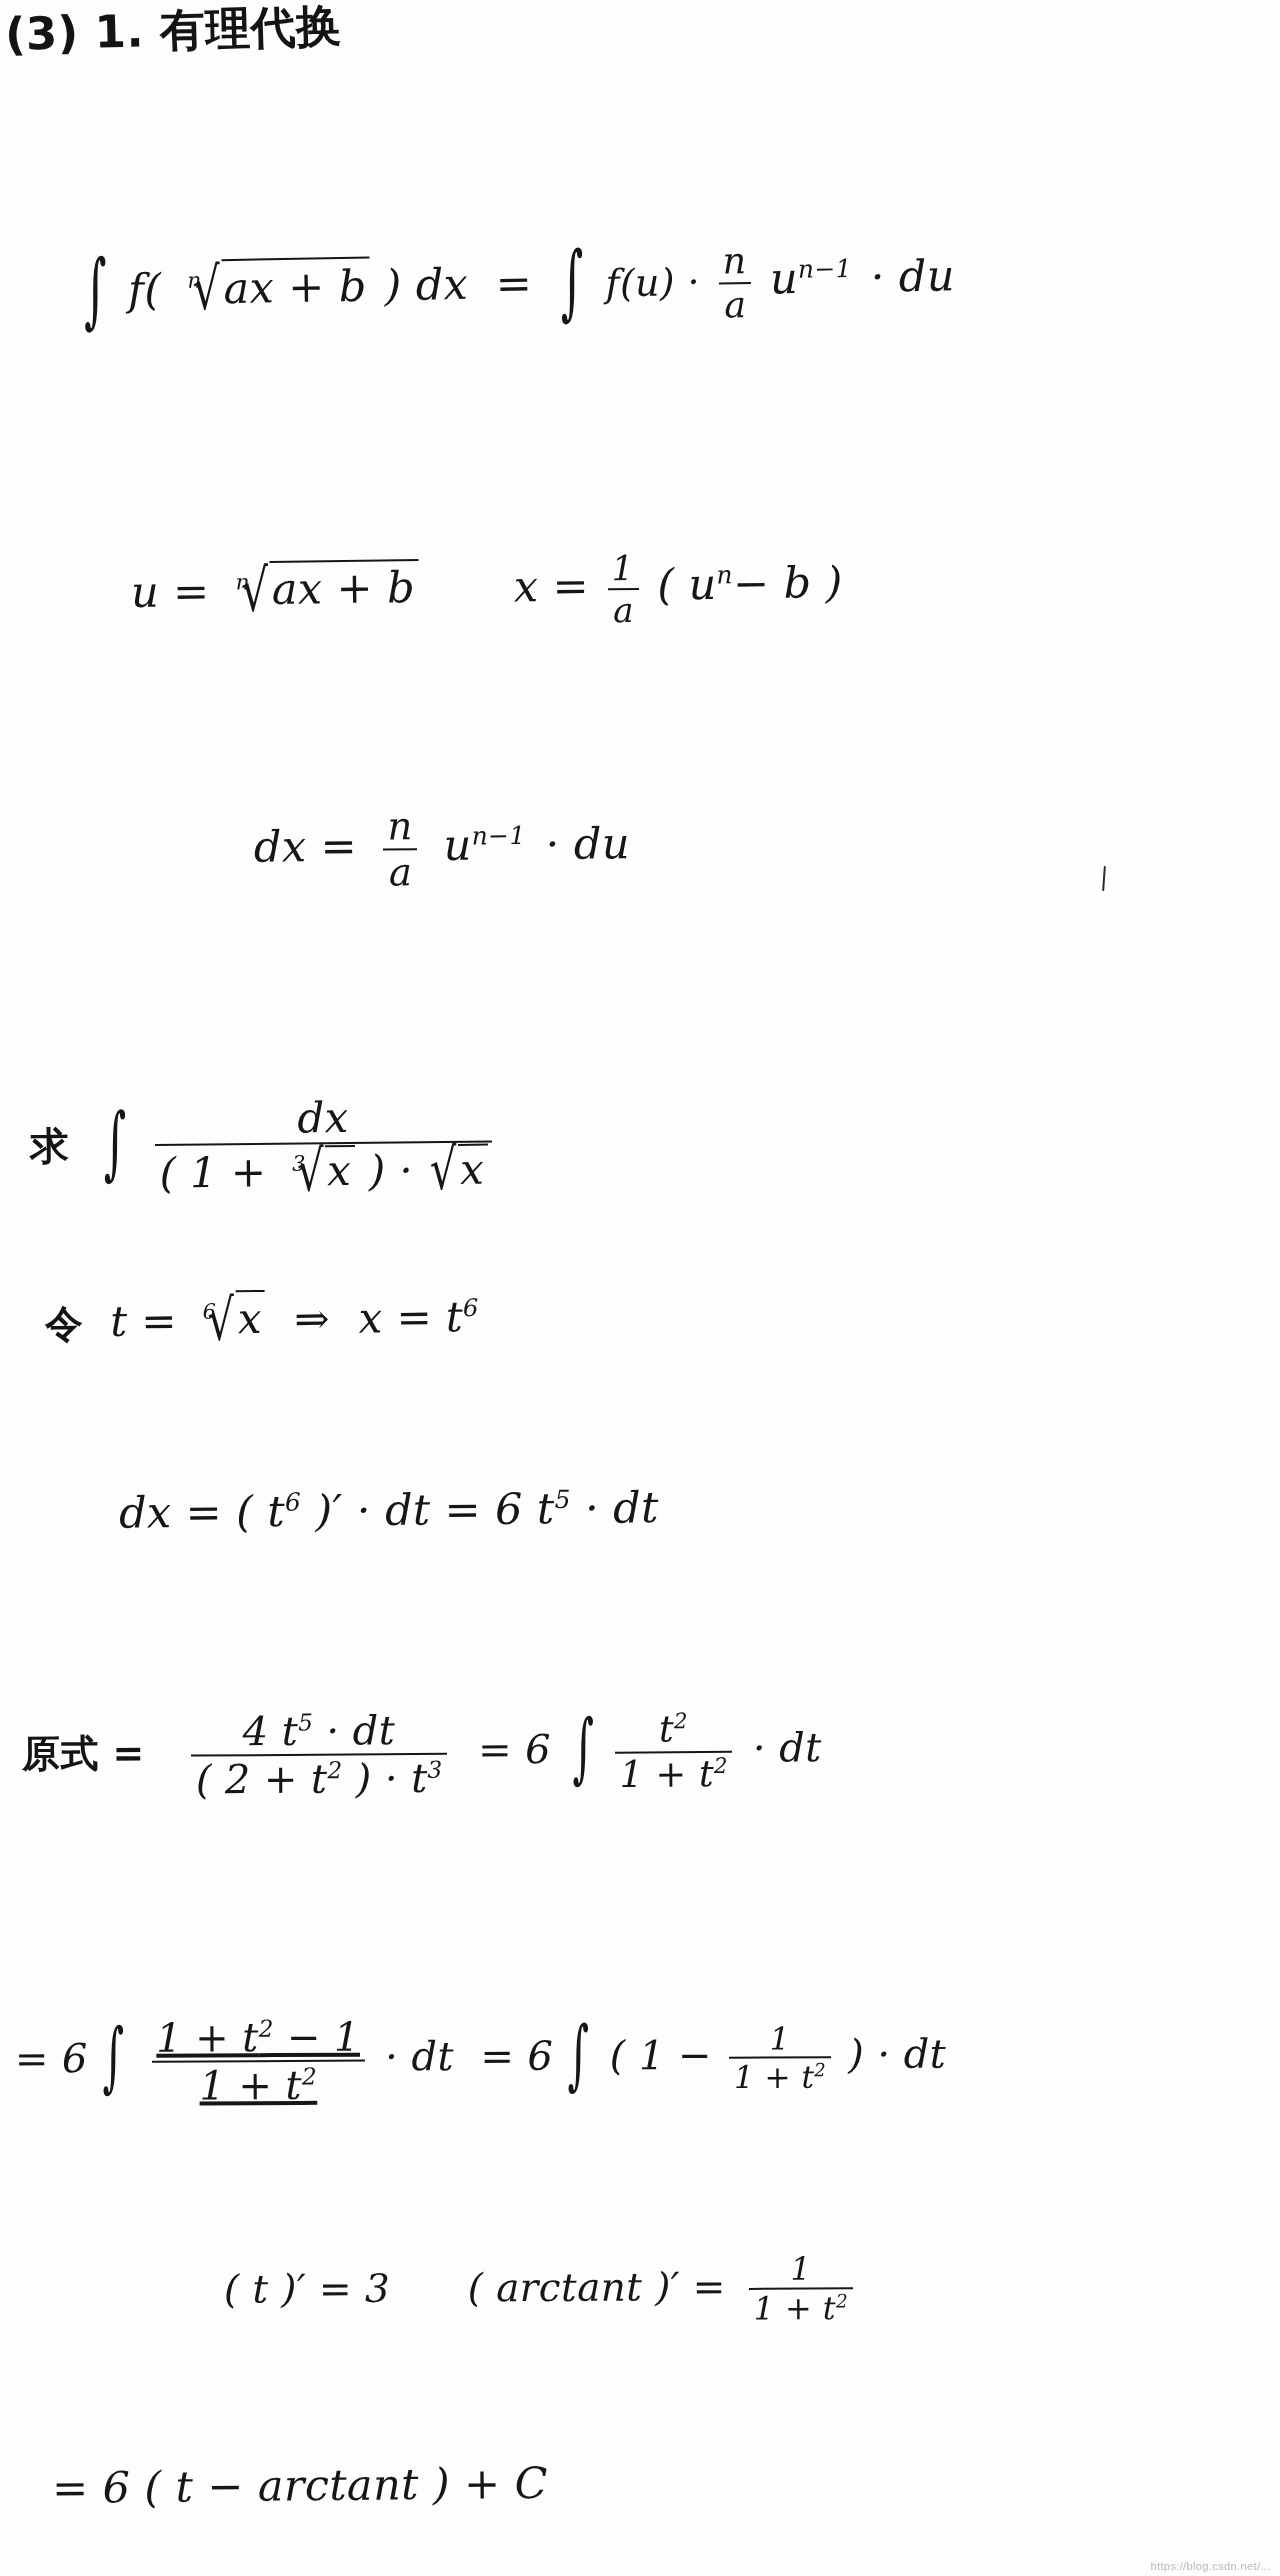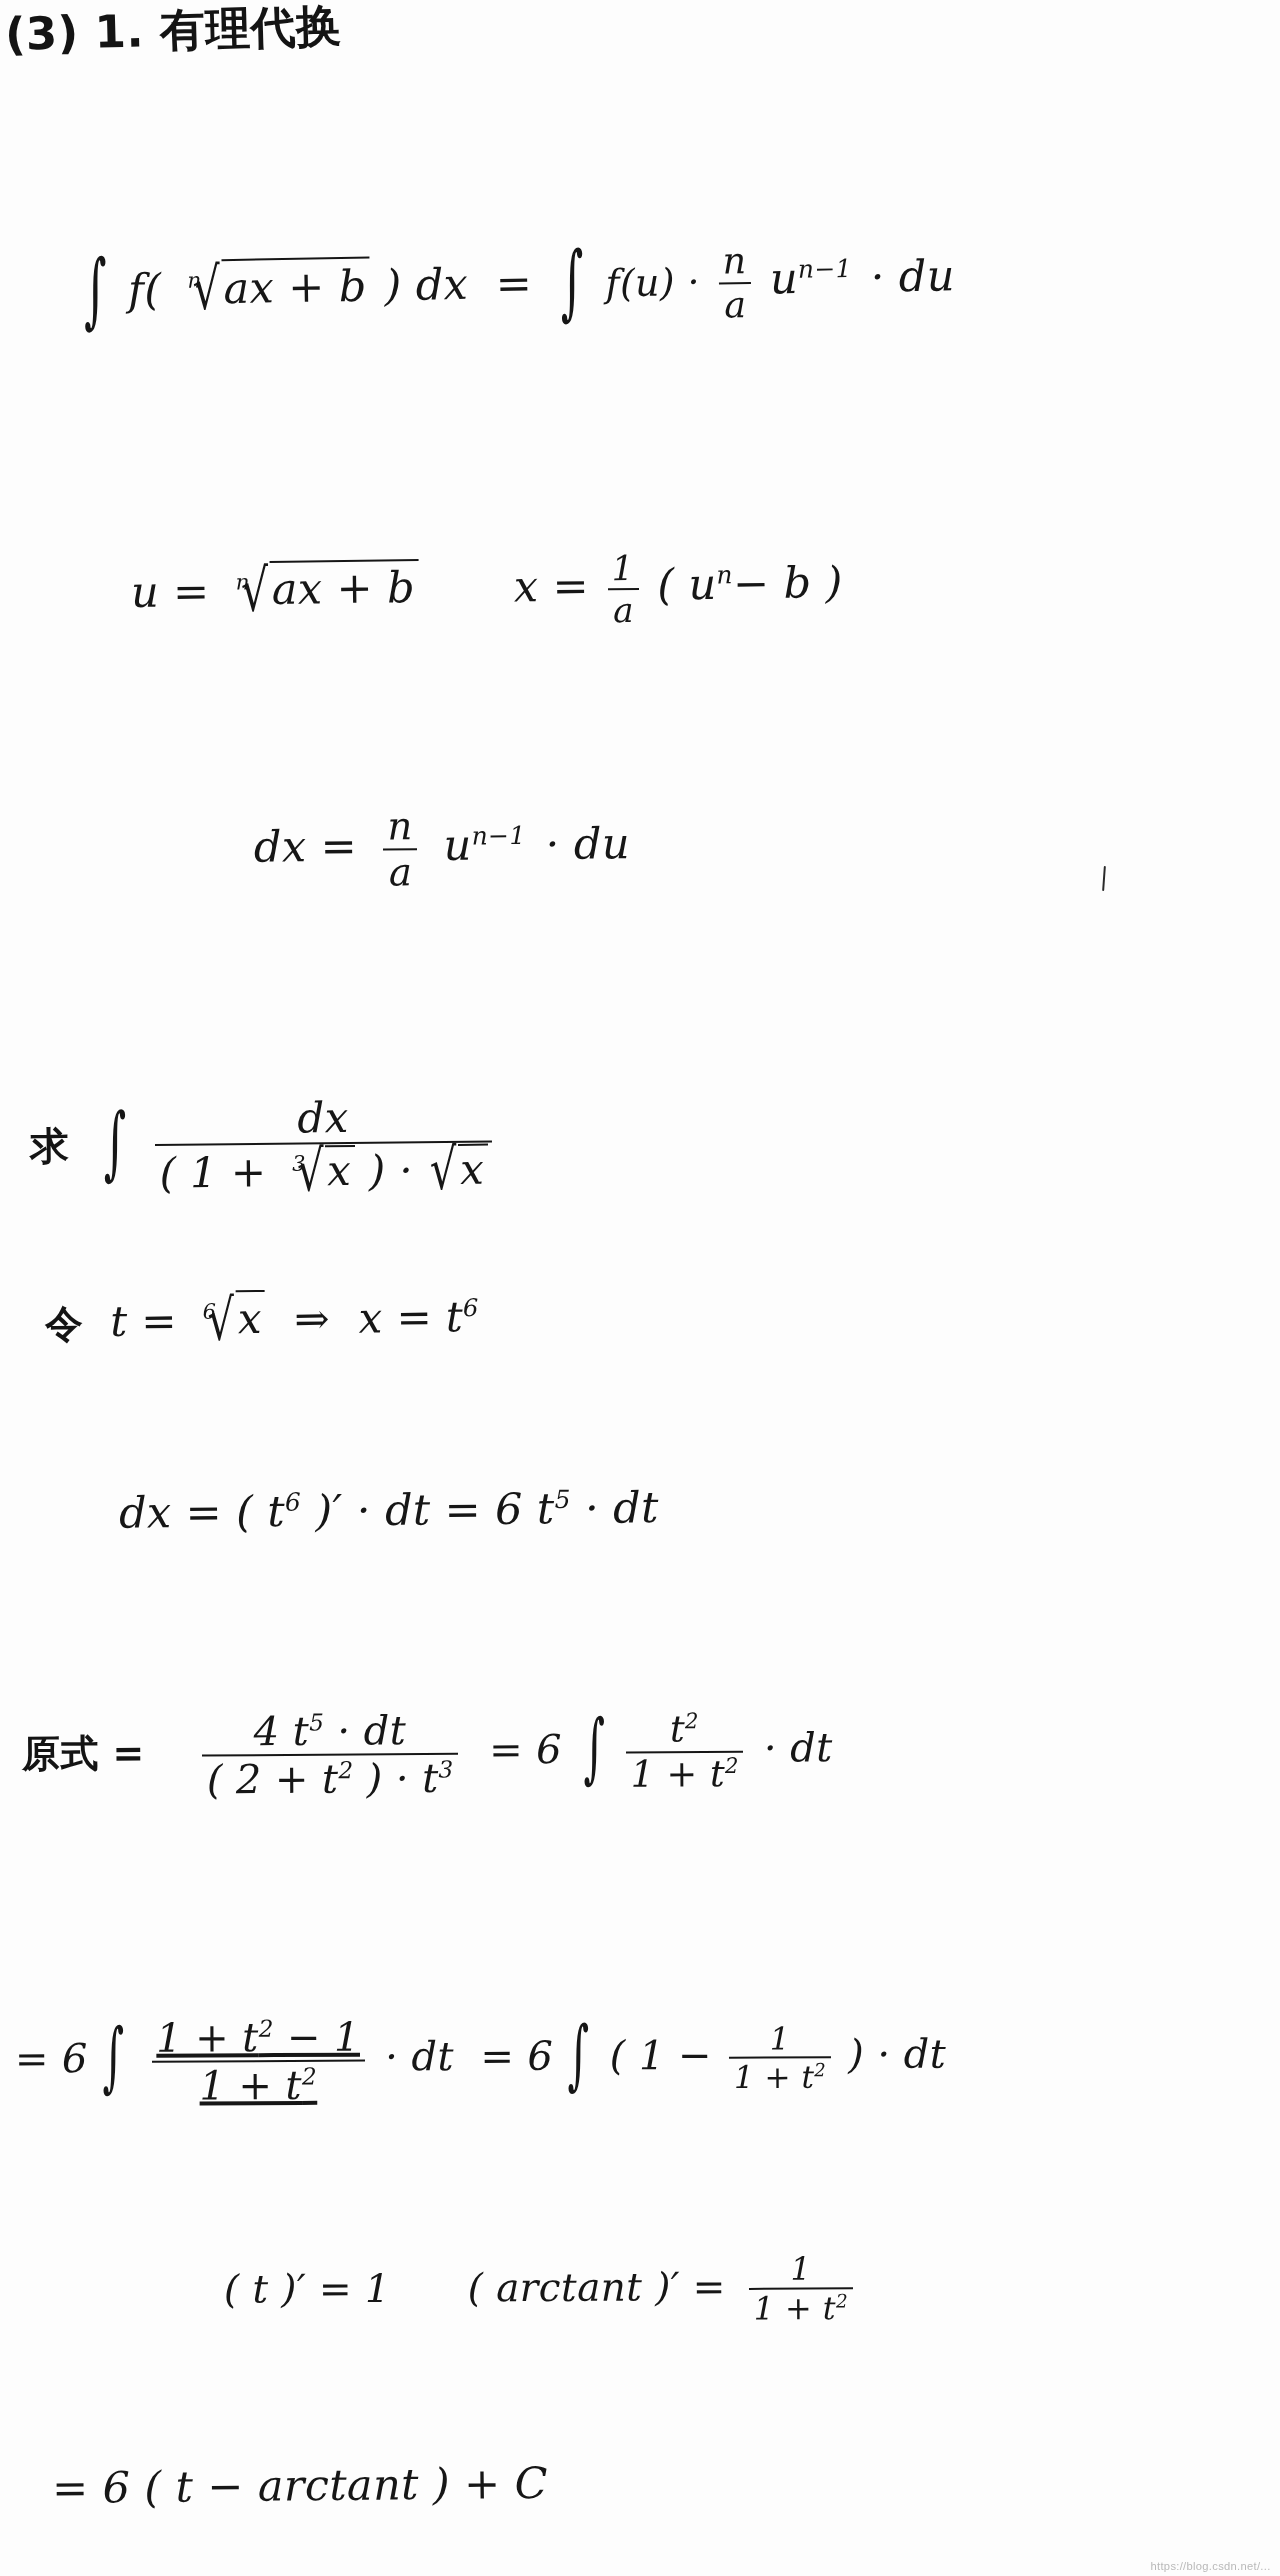--- a/index.html
+++ b/index.html
@@ -206,21 +206,21 @@
   </div>
 
   <div style="position:absolute; left:119px; top:1485px; font-size:43px; transform: rotate(-0.6deg);">
     <span class="hw" style="position:relative;">
       <span>dx = ( t</span><span class="sup">6</span><span> )′ · dt  = 6 t</span><span class="sup">5</span><span> · dt</span>
     </span>
   </div>
 
   <div style="position:absolute; left:22.4px; top:1709px; font-size:40px; transform: rotate(-0.4deg);">
     <span class="hw" style="position:relative;">
-      <span class="hw-cn" style="font-size:0.95em; margin-right:34px;">原式 =</span>
+      <span class="hw-cn" style="font-size:0.95em; margin-right:23px;">原式 =</span>
       <span class="frac" style="margin:0 10.4px;">
         <span class="num">
           <span>4 t</span><span class="sup">5</span><span> · dt</span>
         </span>
         <span class="den">
           <span>( 2 + t</span><span class="sup">2</span><span> ) · t</span><span class="sup">3</span>
         </span>
       </span>
       <span style="margin:0 7.5px;">= 6</span>
       <span class="intg">∫</span>
@@ -247,21 +247,21 @@
       <span class="frac" style="font-size:0.78em; margin:0 4.5px;">
         <span class="num">1</span>
         <span class="den"><span>1 + t</span><span class="sup">2</span></span>
       </span>
       <span>) · dt</span>
     </span>
   </div>
 
   <div style="position:absolute; left:224px; top:2254px; font-size:39px; transform: rotate(-0.3deg);">
     <span class="hw" style="position:relative;">
-      <span>( t )′ = 1</span>
+      <span>( t )′ = 3</span>
       <span style="display:inline-block; width:52px;"></span>
       <span>( arctant )′  =</span>
       <span class="frac" style="font-size:0.82em; margin-left:10.4px;">
         <span class="num">1</span>
         <span class="den"><span>1 + t</span><span class="sup">2</span></span>
       </span>
     </span>
   </div>
 
   <div class="hw" style="left:52px; top:2463px; font-size:43px; transform: rotate(-0.6deg);">= 6 ( t − arctant ) + C</div>

